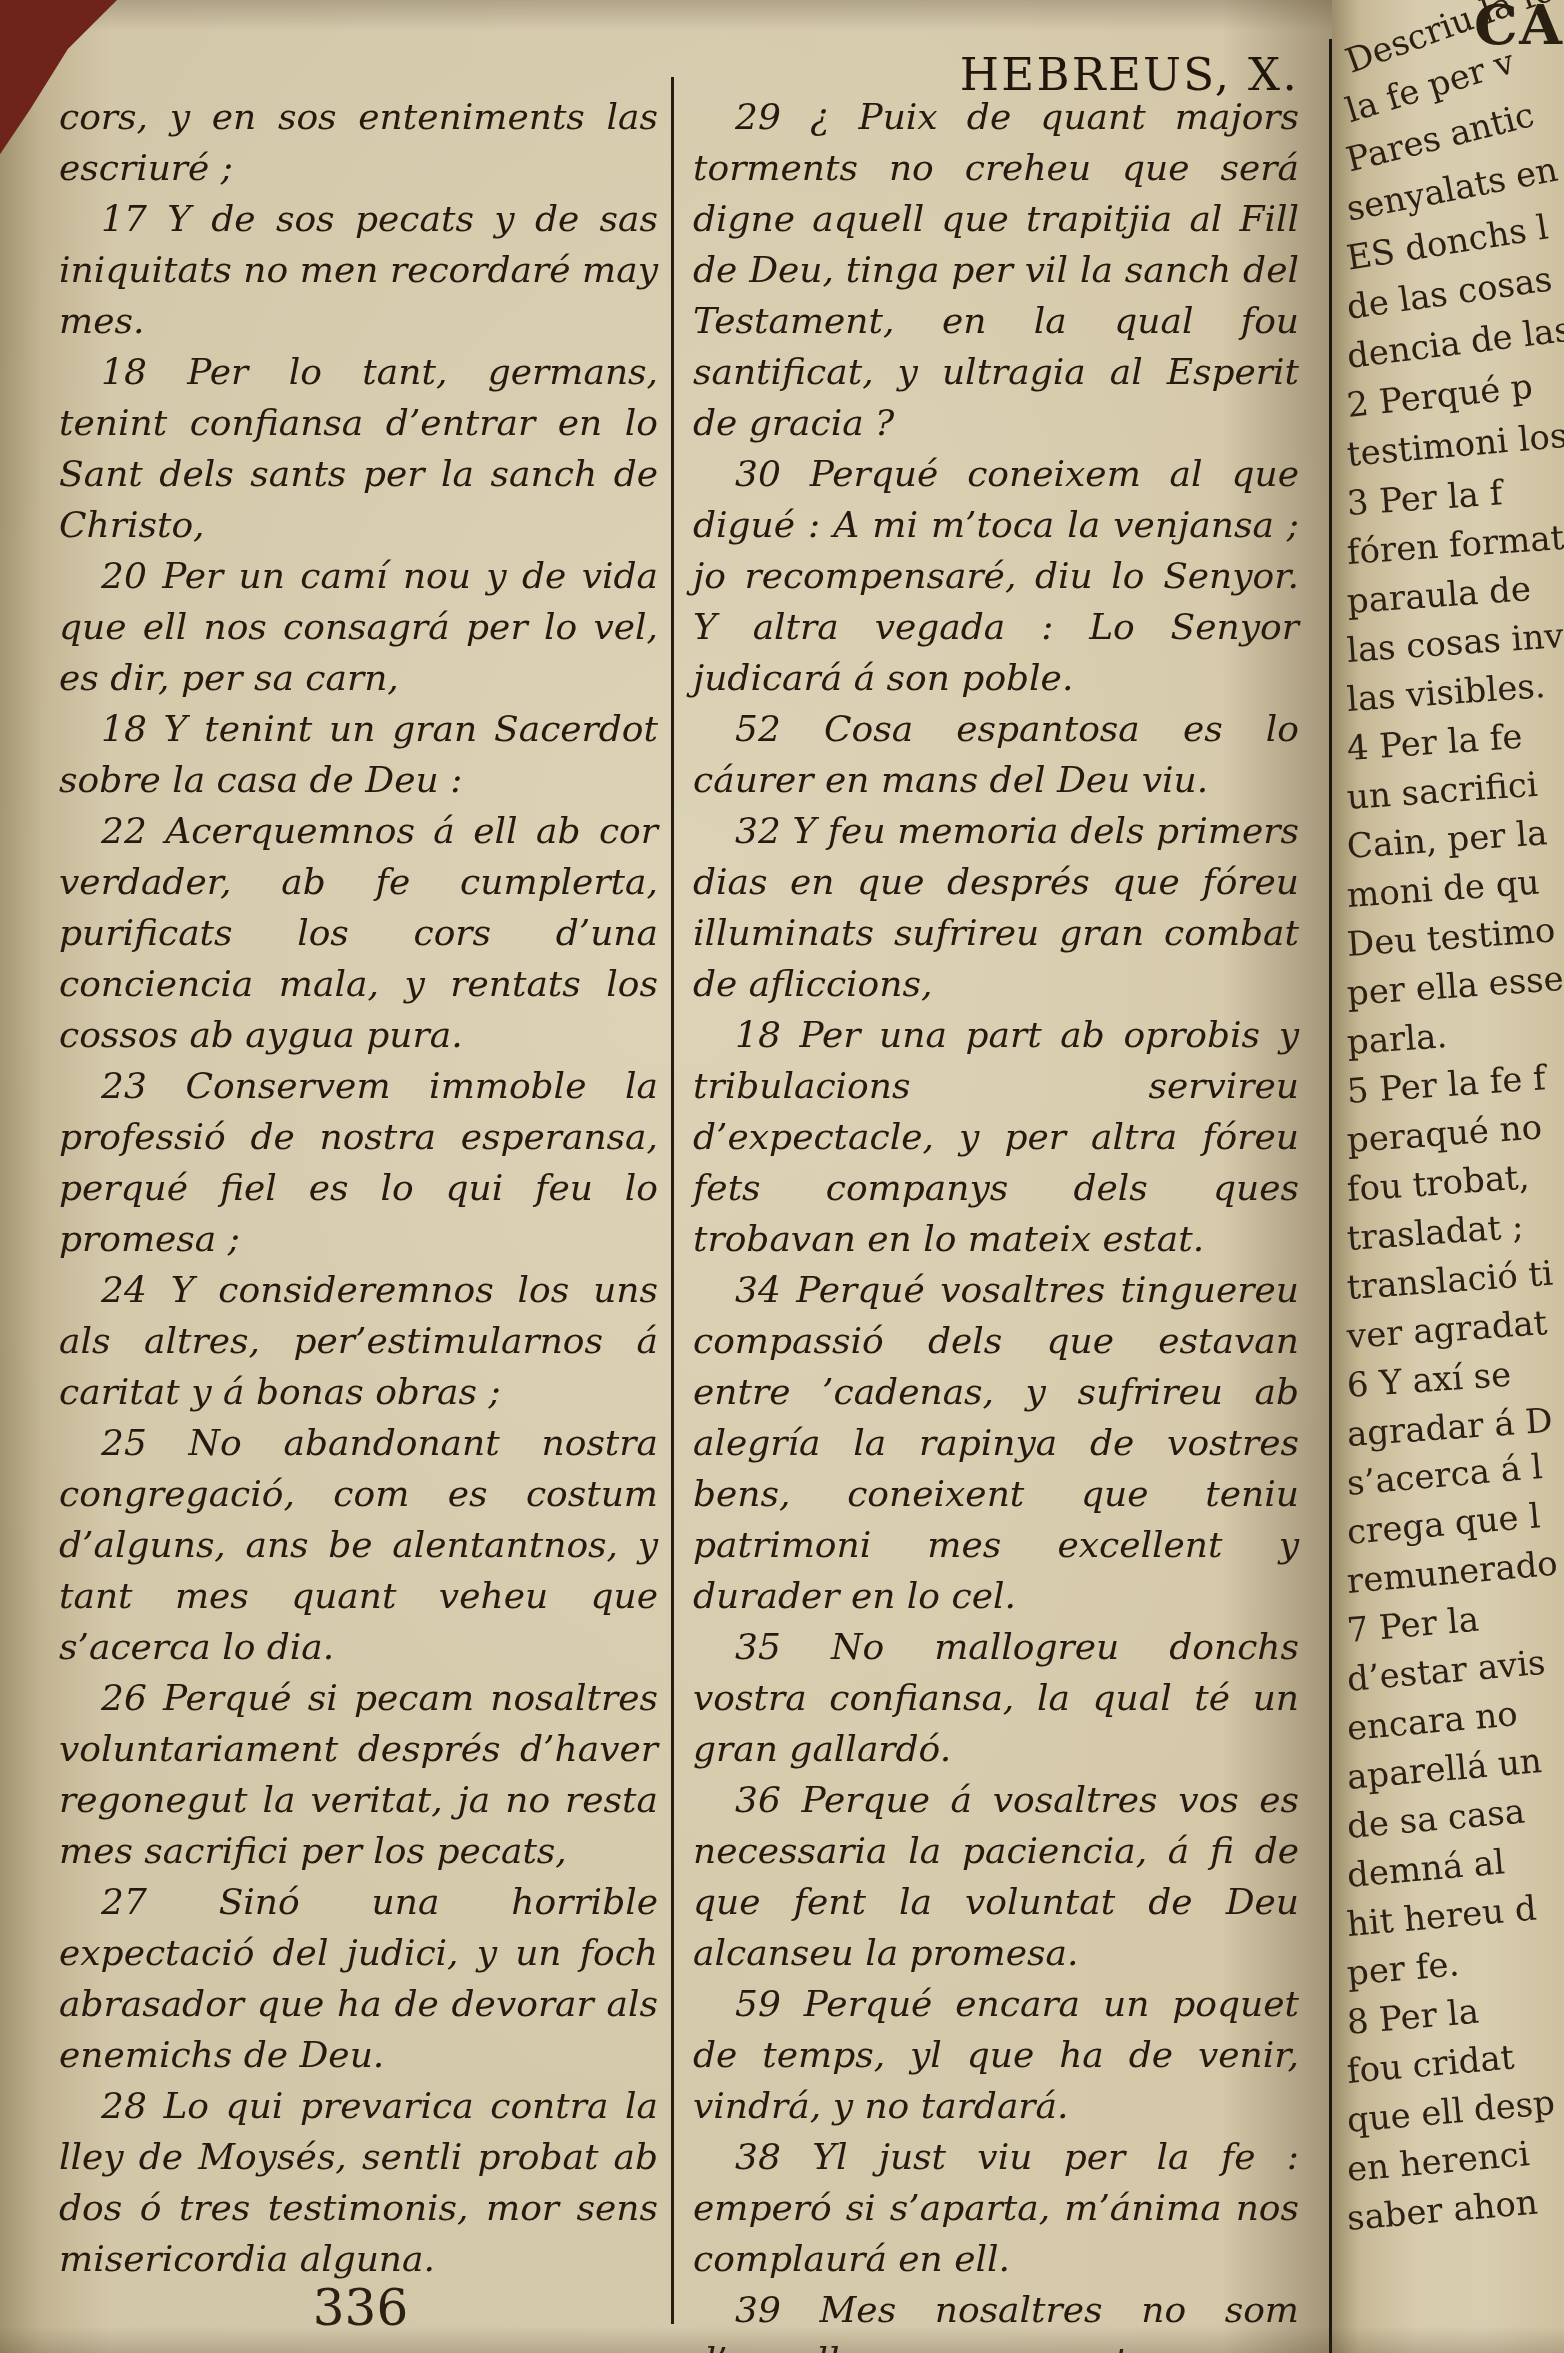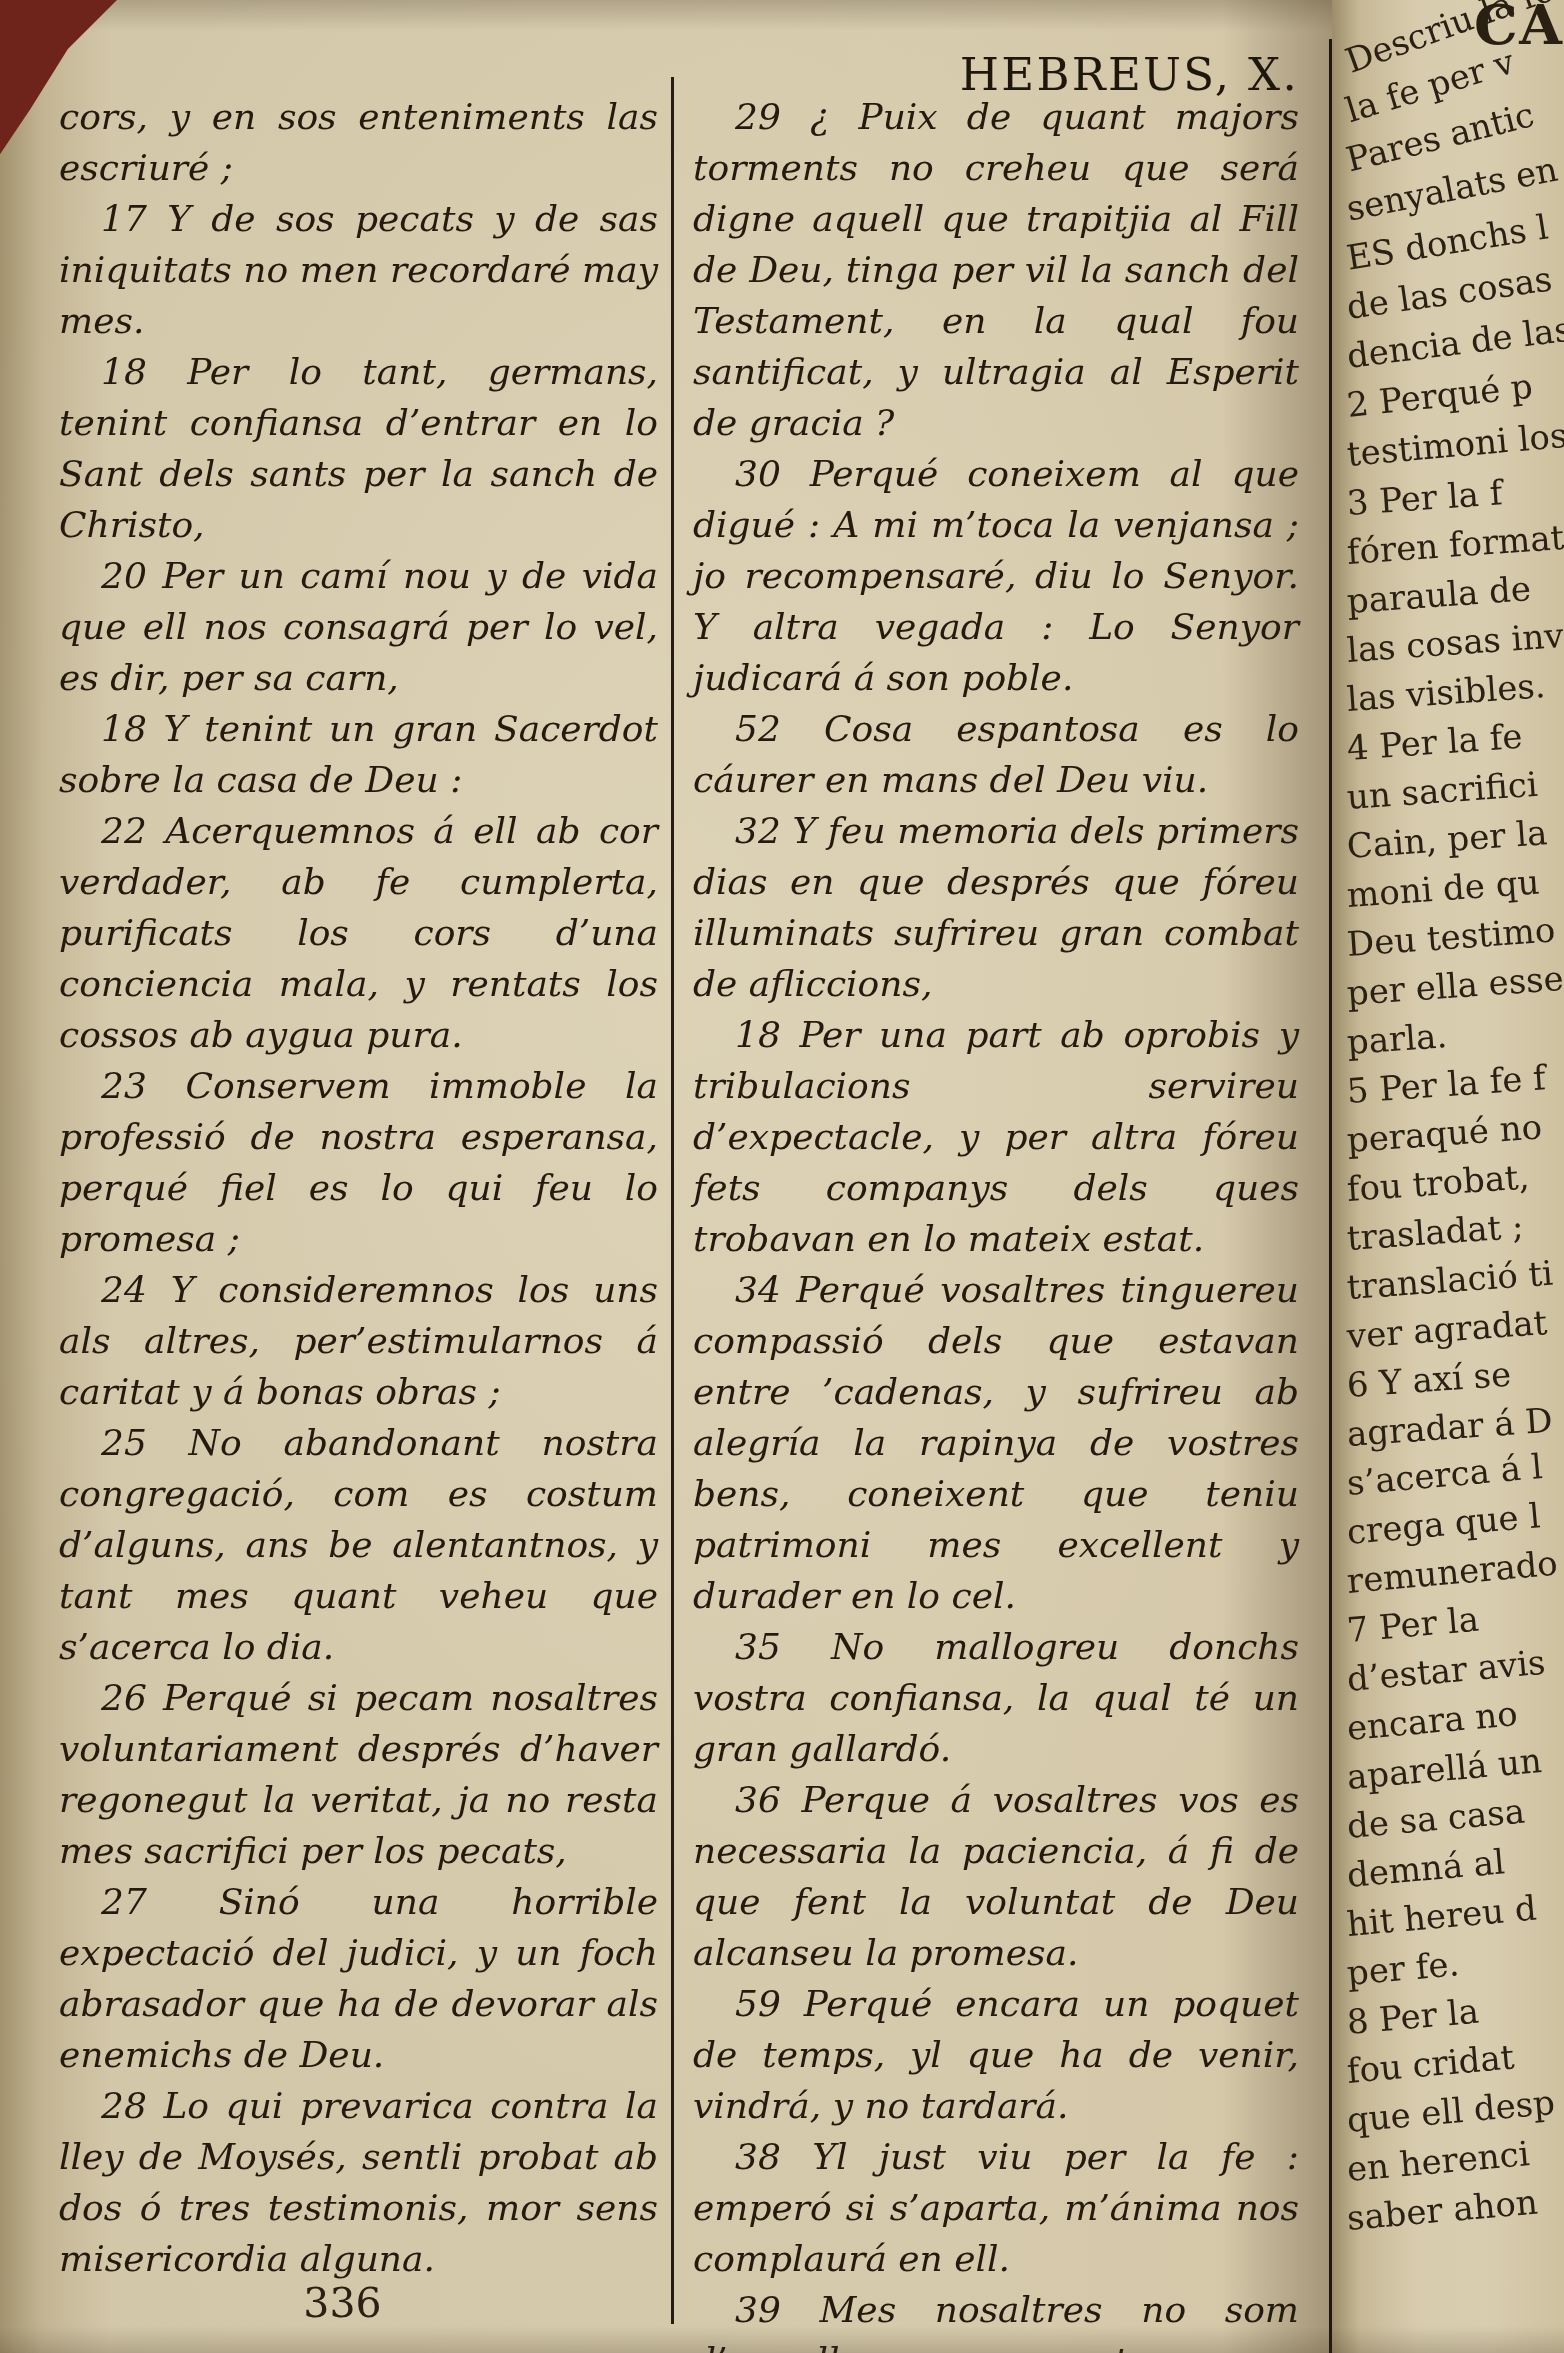--- a/index.html
+++ b/index.html
@@ -33,22 +33,22 @@
     color:#2a2012;letter-spacing:1.6px;}
   .rule-v{position:absolute;width:3.1px;background:#261d12;}
   .rule-col{left:671px;top:77px;height:2247px;}
   .rule-edge{left:1329px;top:39px;height:2315px;background:#1f1810;}
   .columns{position:absolute;left:59px;top:91px;width:1240px;display:flex;}
   .column{font-size:36px;line-height:51px;text-align:justify;color:#241a0e;}
   .col-left{width:599px;}
   .col-right{width:606px;margin-left:35px;}
   .verse{margin:0;text-indent:42px;font-style:italic;}
   .no-first-indent .verse:first-child{text-indent:0;}
-  .page-number{position:absolute;left:43px;top:2279px;width:599px;text-align:center;
-    font-size:41px;color:#2a2013;}
+  .page-number{position:absolute;left:61px;top:2279px;width:599px;text-align:center;
+    font-size:50px;color:#2a2013;}
   .edge-column{position:absolute;left:1347px;top:38px;width:235px;
     font-size:34px;line-height:49px;white-space:nowrap;color:#2a2014;overflow:visible;}
   .edge-line{transform-origin:0 50%;}
   .edge-line:nth-child(1){transform:rotate(-20deg);}
   .edge-line:nth-child(2){transform:rotate(-17deg);}
   .edge-line:nth-child(3){transform:rotate(-14deg);}
   .edge-line:nth-child(4){transform:rotate(-11deg);}
   .edge-line:nth-child(5){transform:rotate(-9deg);}
   .edge-line:nth-child(6){transform:rotate(-8deg);}
   .edge-line:nth-child(7){transform:rotate(-7deg);}

